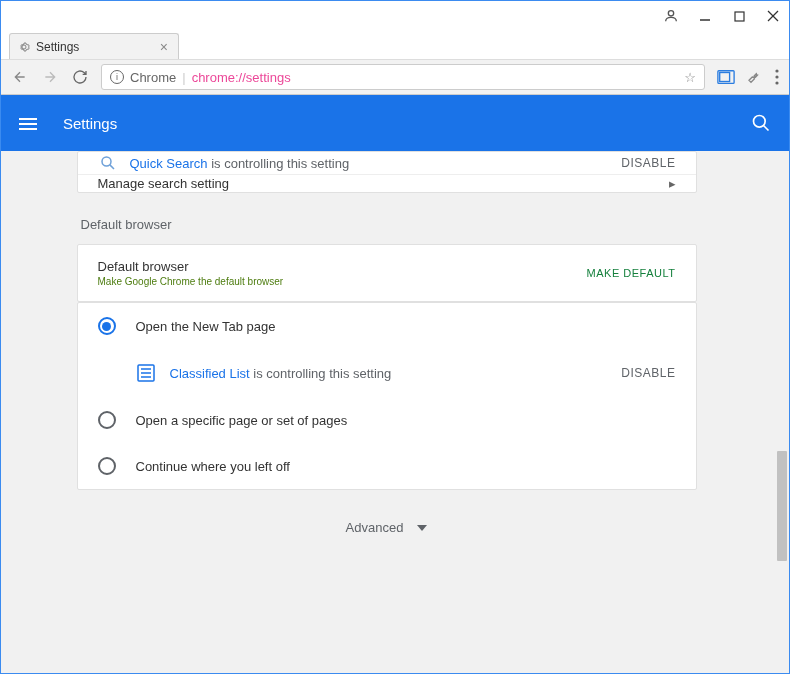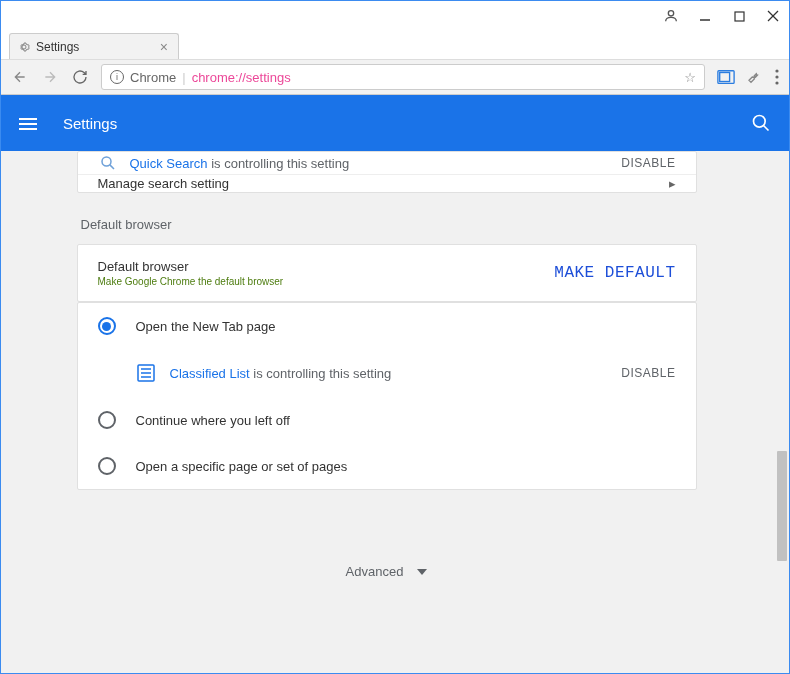--- a/index.html
+++ b/index.html
@@ -46,31 +46,31 @@
     .ext-text { color: #5f6368; }
     .disable-btn { margin-left: auto; color: #5f6368; font-size: 12px; font-weight: 500; letter-spacing: 0.5px; cursor: pointer; }
     .arrow-right { margin-left: auto; color: #666; }
     
     .section-title { padding: 24px 0 12px 4px; font-size: 13px; color: #5f6368; }
     
     .default-row { display: flex; align-items: center; padding: 14px 20px; }
     .default-text { display: flex; flex-direction: column; gap: 2px; }
     .default-title { font-size: 13px; color: #333; }
     .default-sub { font-size: 10px; color: #4d7c0f; }
-    .make-default { margin-left: auto; font-size: 16px; color: #1d4ed8; font-weight: 500; letter-spacing: 0.5px; cursor: pointer; font-family: Liberation Mono, monospace; }
+    .make-default { margin-left: auto; font-size: 11px; color: #15803d; font-weight: 500; letter-spacing: 0.5px; cursor: pointer; }
     
     .radio-row { display: flex; align-items: center; padding: 14px 20px; font-size: 13px; color: #333; cursor: pointer; }
     .radio { width: 18px; height: 18px; border: 2px solid #5f6368; border-radius: 50%; margin-right: 20px; display: flex; align-items: center; justify-content: center; flex-shrink: 0; }
     .radio.checked { border-color: #1a73e8; }
     .radio.checked::after { content: ''; width: 9px; height: 9px; background: #1a73e8; border-radius: 50%; }
     
     .ext-controlling { padding: 14px 20px 14px 58px; display: flex; align-items: center; font-size: 13px; }
     .ext-controlling .ext-icon { margin-right: 14px; }
     
-    .advanced { text-align: center; padding: 30px 0 10px; font-size: 13px; color: #5f6368; cursor: pointer; display: flex; align-items: center; justify-content: center; gap: 14px; margin-top: 44px; }
+    .advanced { text-align: center; padding: 30px 0 10px; font-size: 13px; color: #5f6368; cursor: pointer; display: flex; align-items: center; justify-content: center; gap: 14px; }
     
     svg { display: block; }
   </style>
 </head>
 <body>
 
 <div class="titlebar">
   <span class="titlebar-icon">
     <svg width="16" height="16" viewBox="0 0 24 24" fill="none" stroke="#555" stroke-width="2">
         <circle cx="12" cy="8" r="4"></circle>
@@ -209,25 +209,25 @@
                 <line x1="5" y1="6" x2="15" y2="6"></line>
                 <line x1="5" y1="10" x2="15" y2="10"></line>
                 <line x1="5" y1="14" x2="15" y2="14"></line>
               </svg>
           </span>
           <span><span class="ext-link">Classified List</span><span class="ext-text"> is controlling this setting</span></span>
           <span class="disable-btn">DISABLE</span>
         </div>
         <div class="radio-row">
           <span class="radio"></span>
-          <span>Continue where you left off</span>
+          <span>Open a specific page or set of pages</span>
         </div>
         <div class="radio-row">
           <span class="radio"></span>
-          <span>Open a specific page or set of pages</span>
+          <span>Continue where you left off</span>
         </div>
       </div>
 
       <div class="advanced">
         <span>Advanced</span>
         <span>
           <svg width="10" height="6" viewBox="0 0 10 6" fill="#5f6368">
               <path d="M0 0l5 6 5-6z"></path>
             </svg>
         </span>

